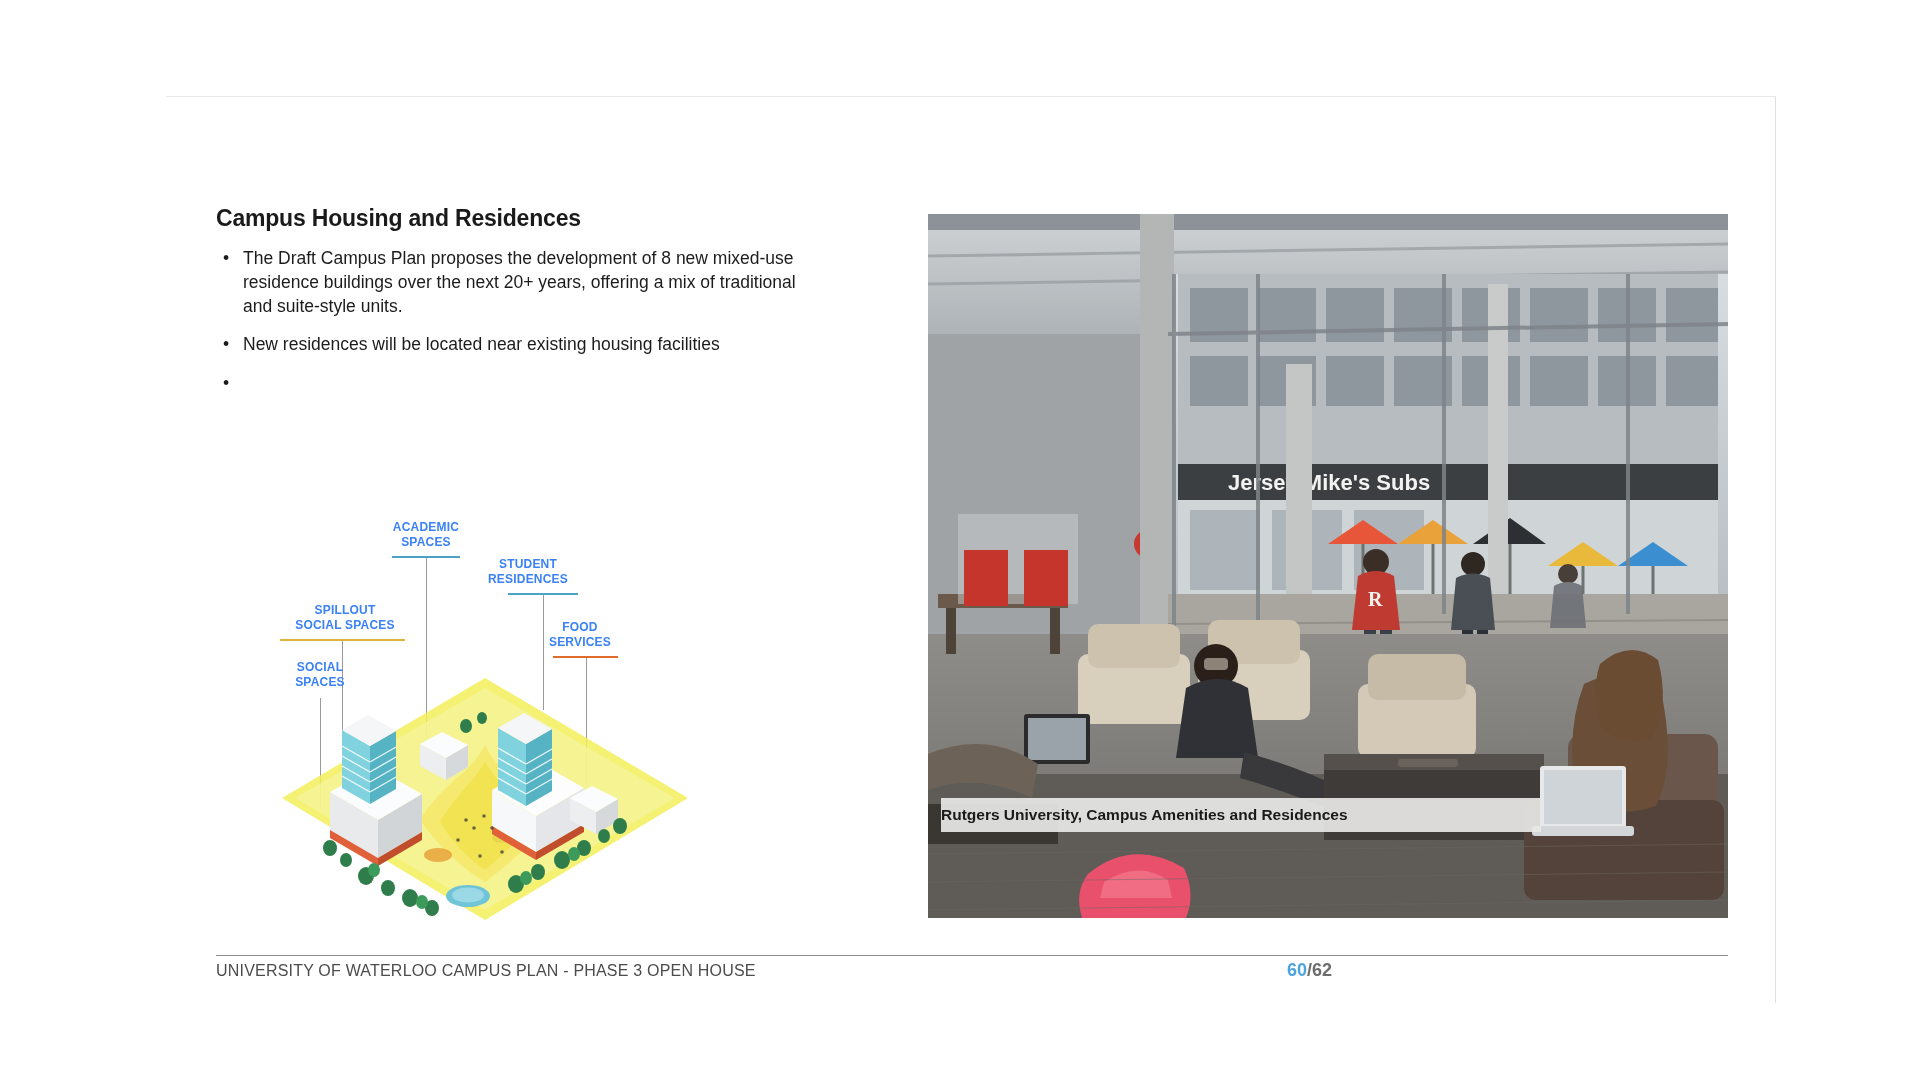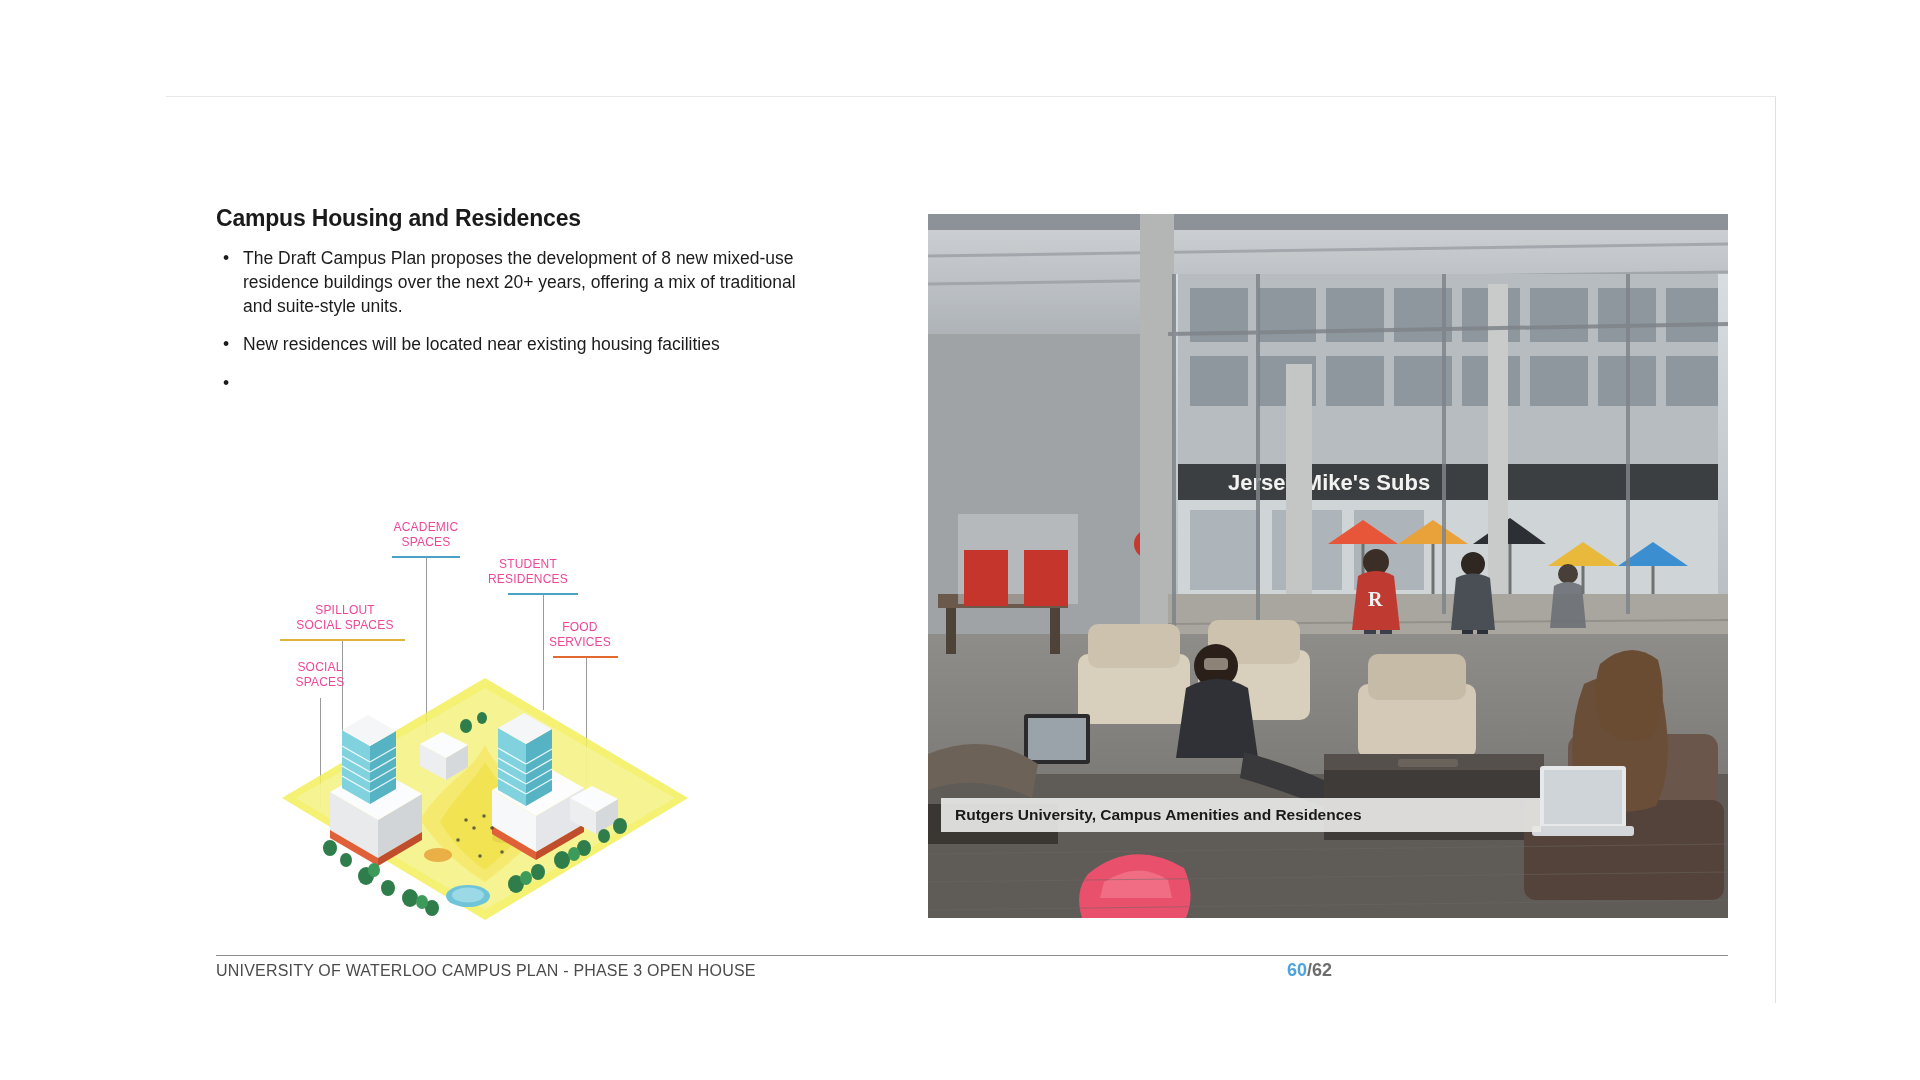--- a/index.html
+++ b/index.html
@@ -78,22 +78,22 @@
     position: absolute;
     left: 270px;
     top: 520px;
     width: 430px;
     height: 420px;
   }
 
   .diag-label {
     position: absolute;
     font-size: 12px;
-    font-weight: normal;
-    color: #ec4899;
+    font-weight: bold;
+    color: #3b82f6;
     text-align: center;
     line-height: 1.25;
     letter-spacing: 0.2px;
     white-space: nowrap;
   }
 
   .diag-underline {
     position: absolute;
     height: 2px;
   }
@@ -126,21 +126,20 @@
 
   .photo-caption {
     position: absolute;
     left: 13px;
     bottom: 86px;
     width: 600px;
     height: 34px;
     background: rgba(232,232,230,0.92);
     display: flex;
     align-items: center;
-    padding-left: 14px;
     box-sizing: border-box;
     font-size: 15.5px;
     font-weight: bold;
     color: #1a1a1a;
   }
 
   
   .footer-rule {
     position: absolute;
     left: 216px;

